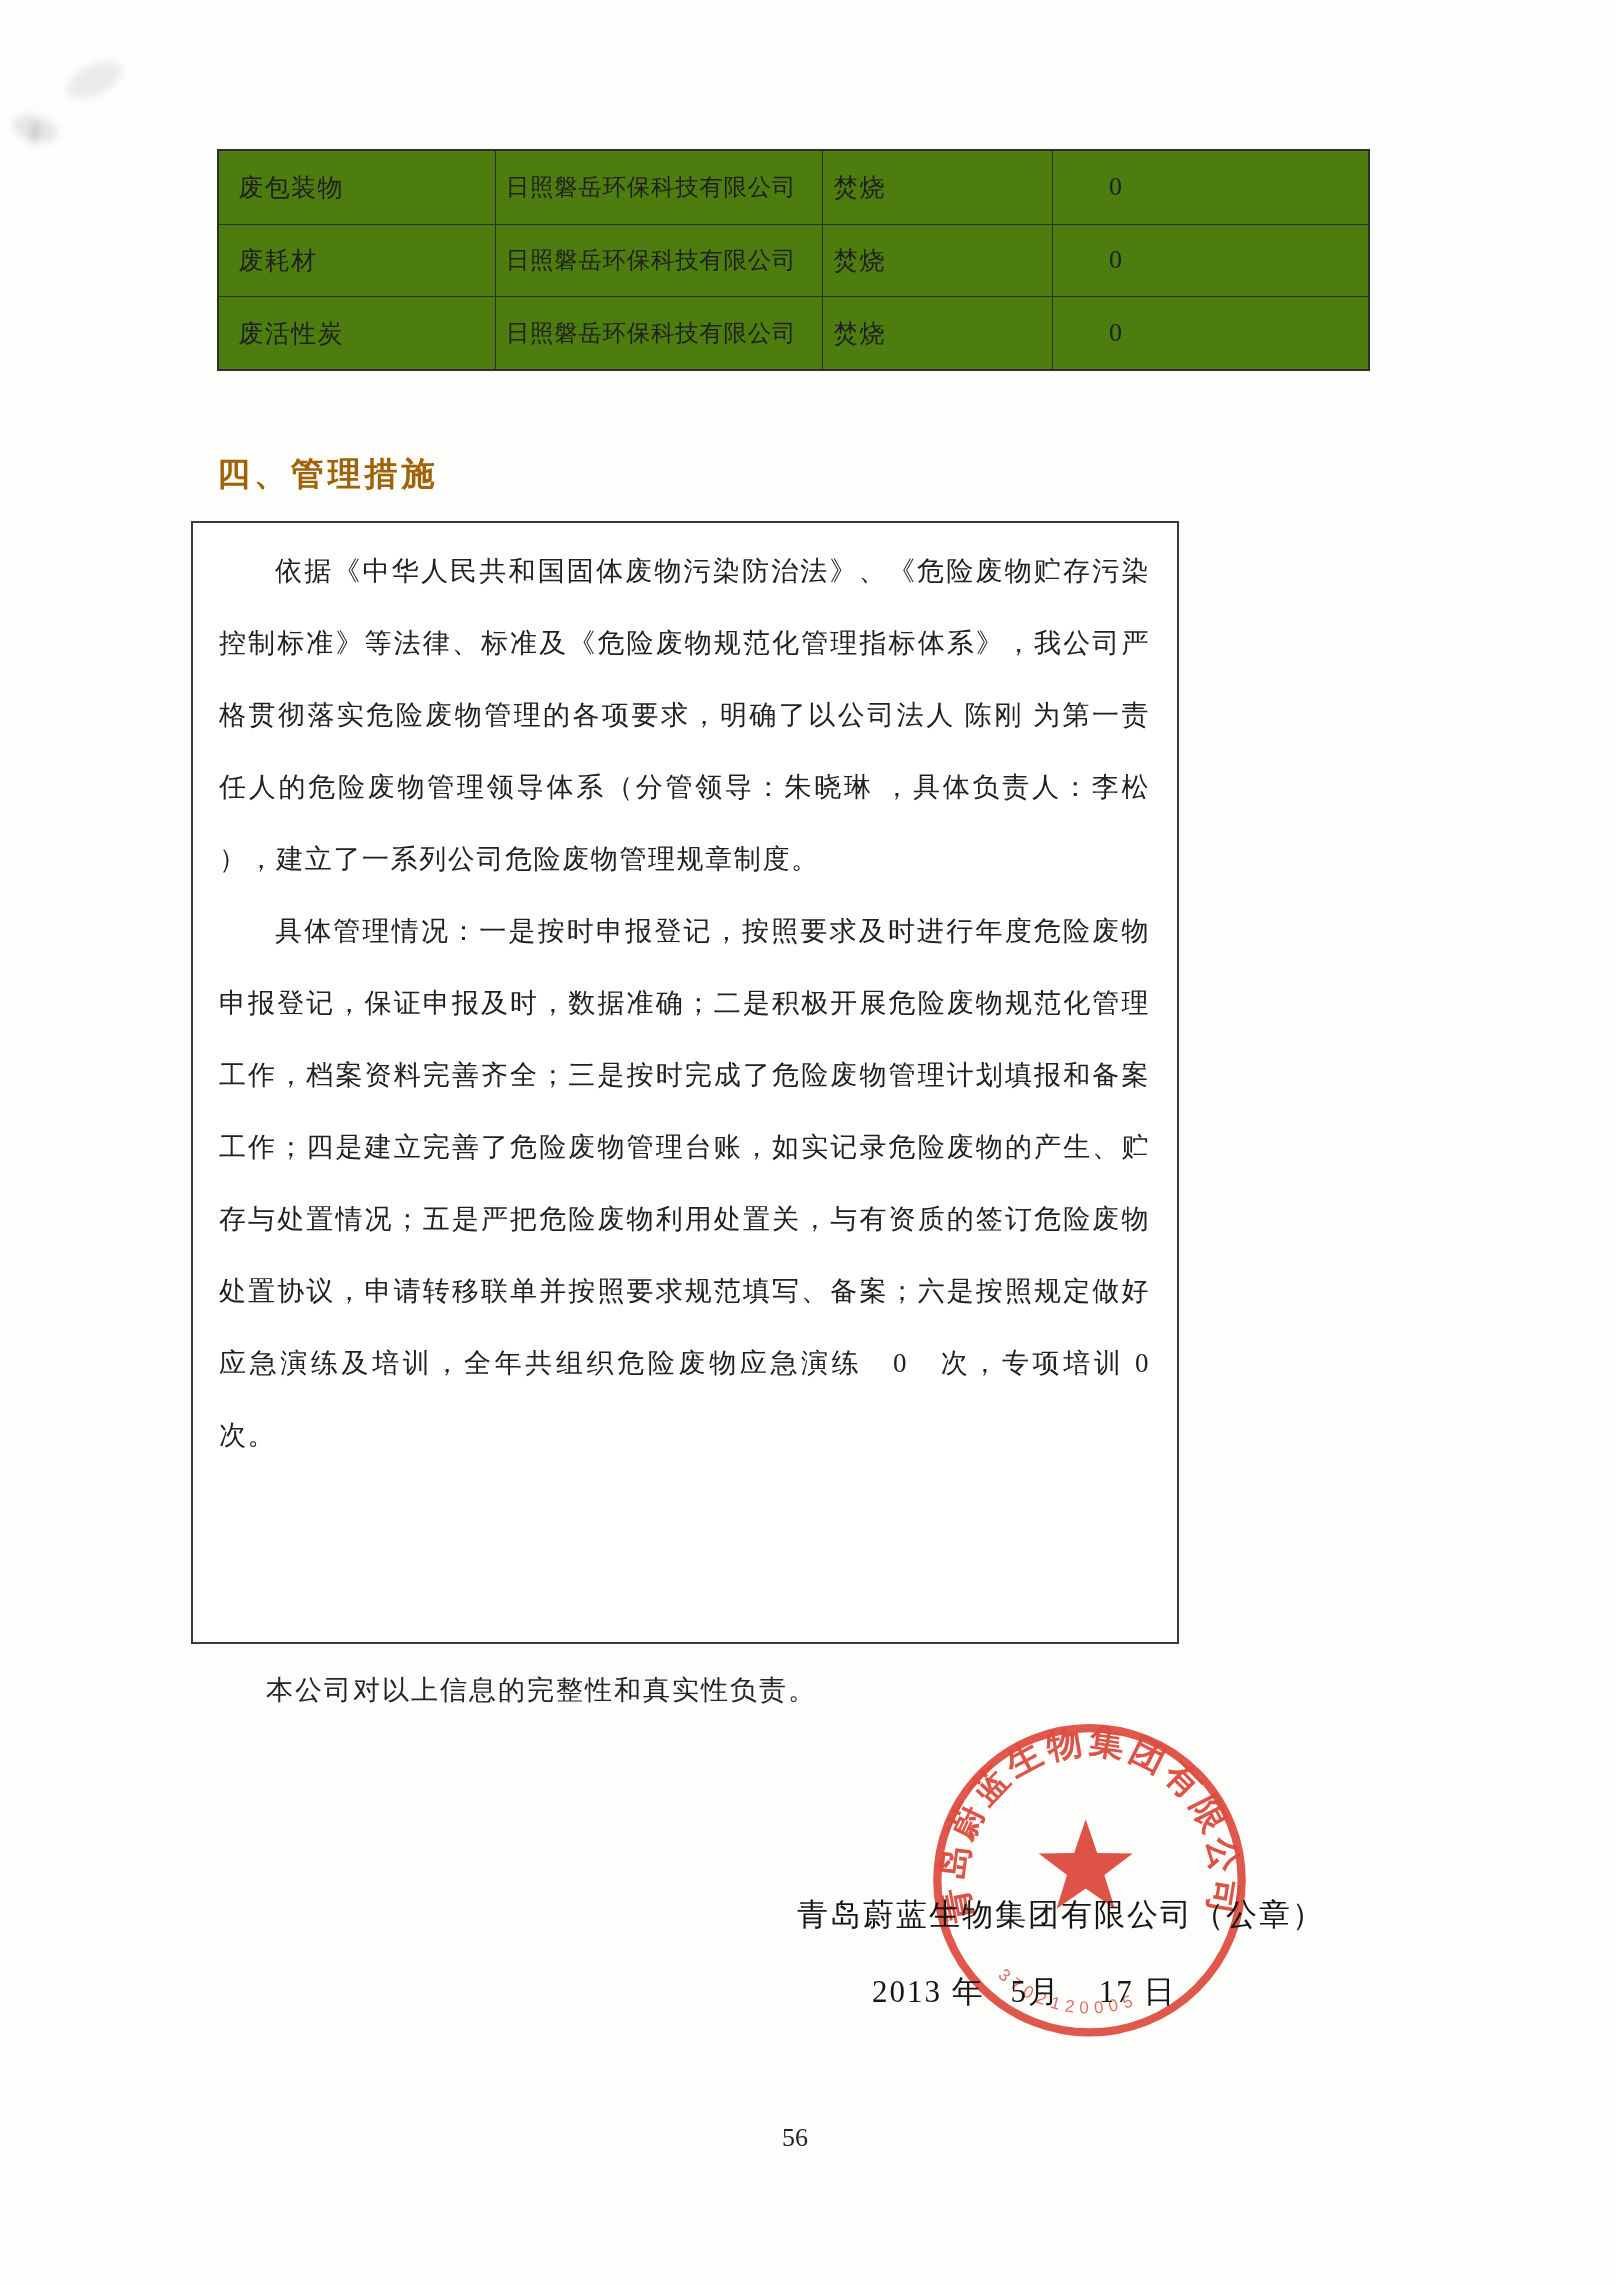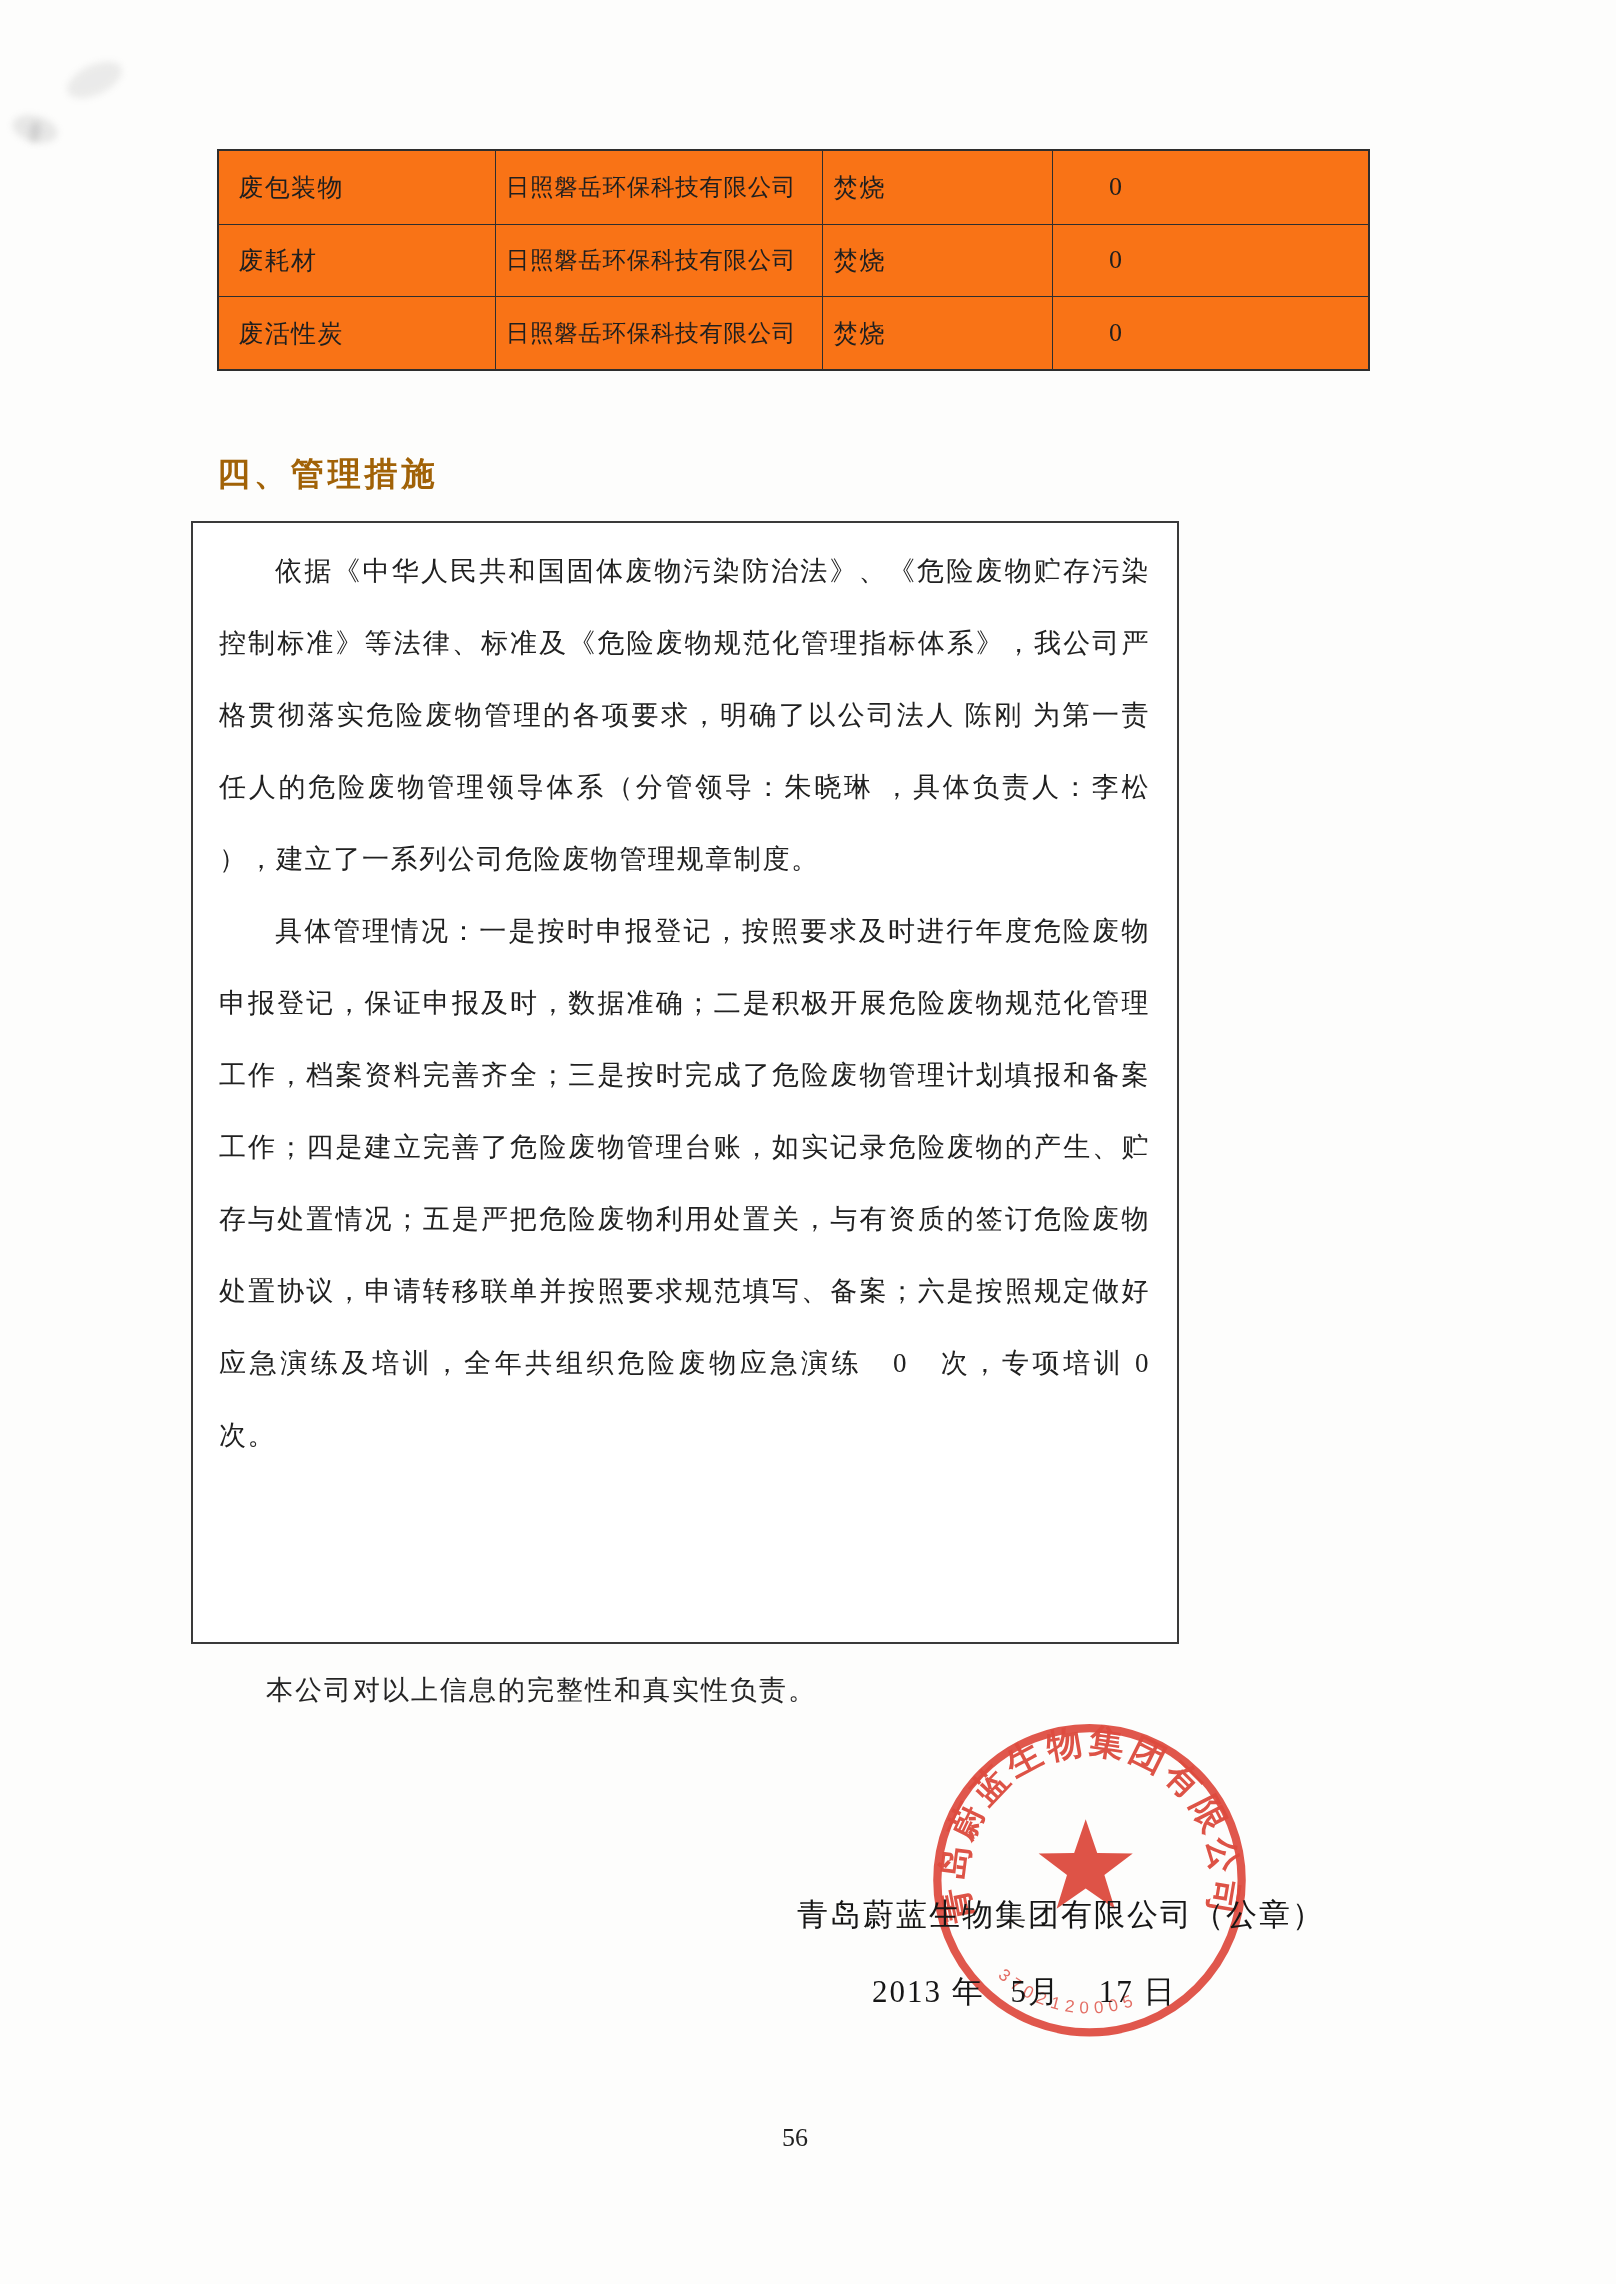--- a/index.html
+++ b/index.html
@@ -34,21 +34,21 @@
     position: absolute;
     left: 217px;
     top: 149px;
     width: 1153px;
     height: 222px;
     display: grid;
     grid-template-columns: 24% 28.5% 20% 27.5%;
     grid-auto-rows: 1fr;
     border: 2px solid #2e2e2e;
     box-sizing: border-box;
-    background: #f97316;
+    background: #4d7c0f;
   }
   .waste-table .cell {
     display: flex;
     align-items: center;
     font-size: 25px;
     letter-spacing: 1.3px;
     box-sizing: border-box;
     border-left: 1.3px solid #2e2e2e;
     border-top: 1.3px solid #2e2e2e;
     padding-left: 10px;

